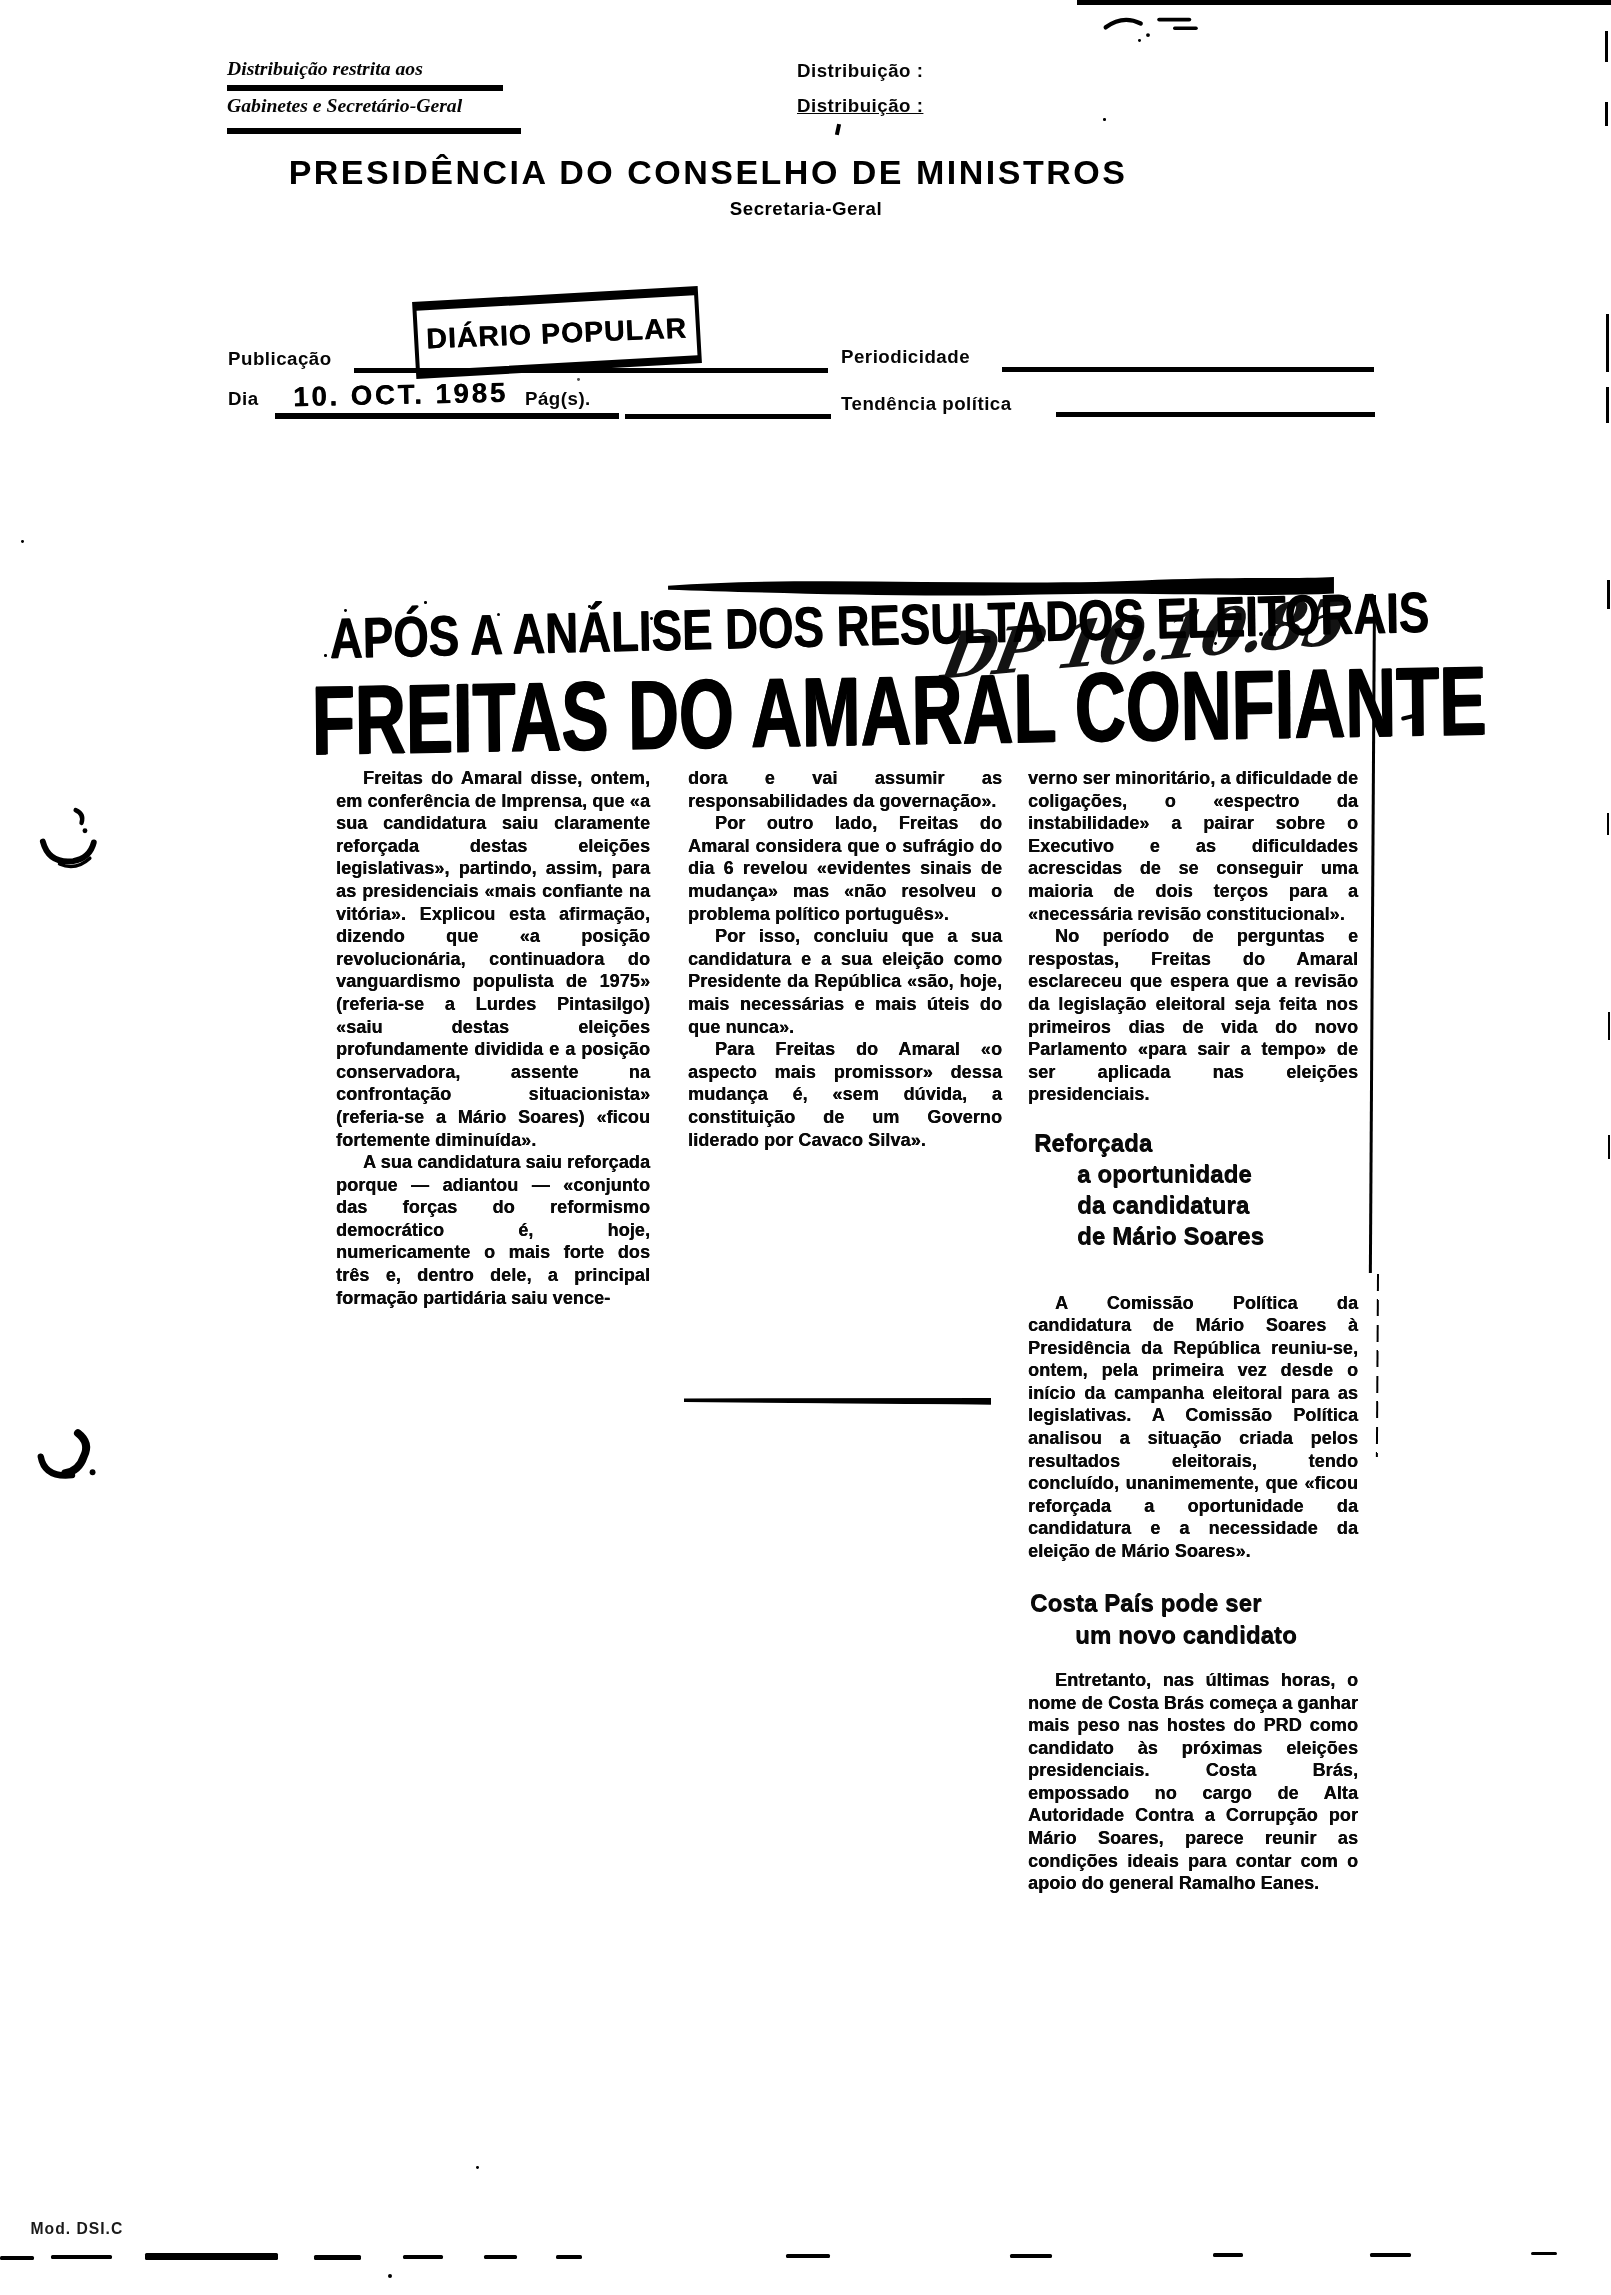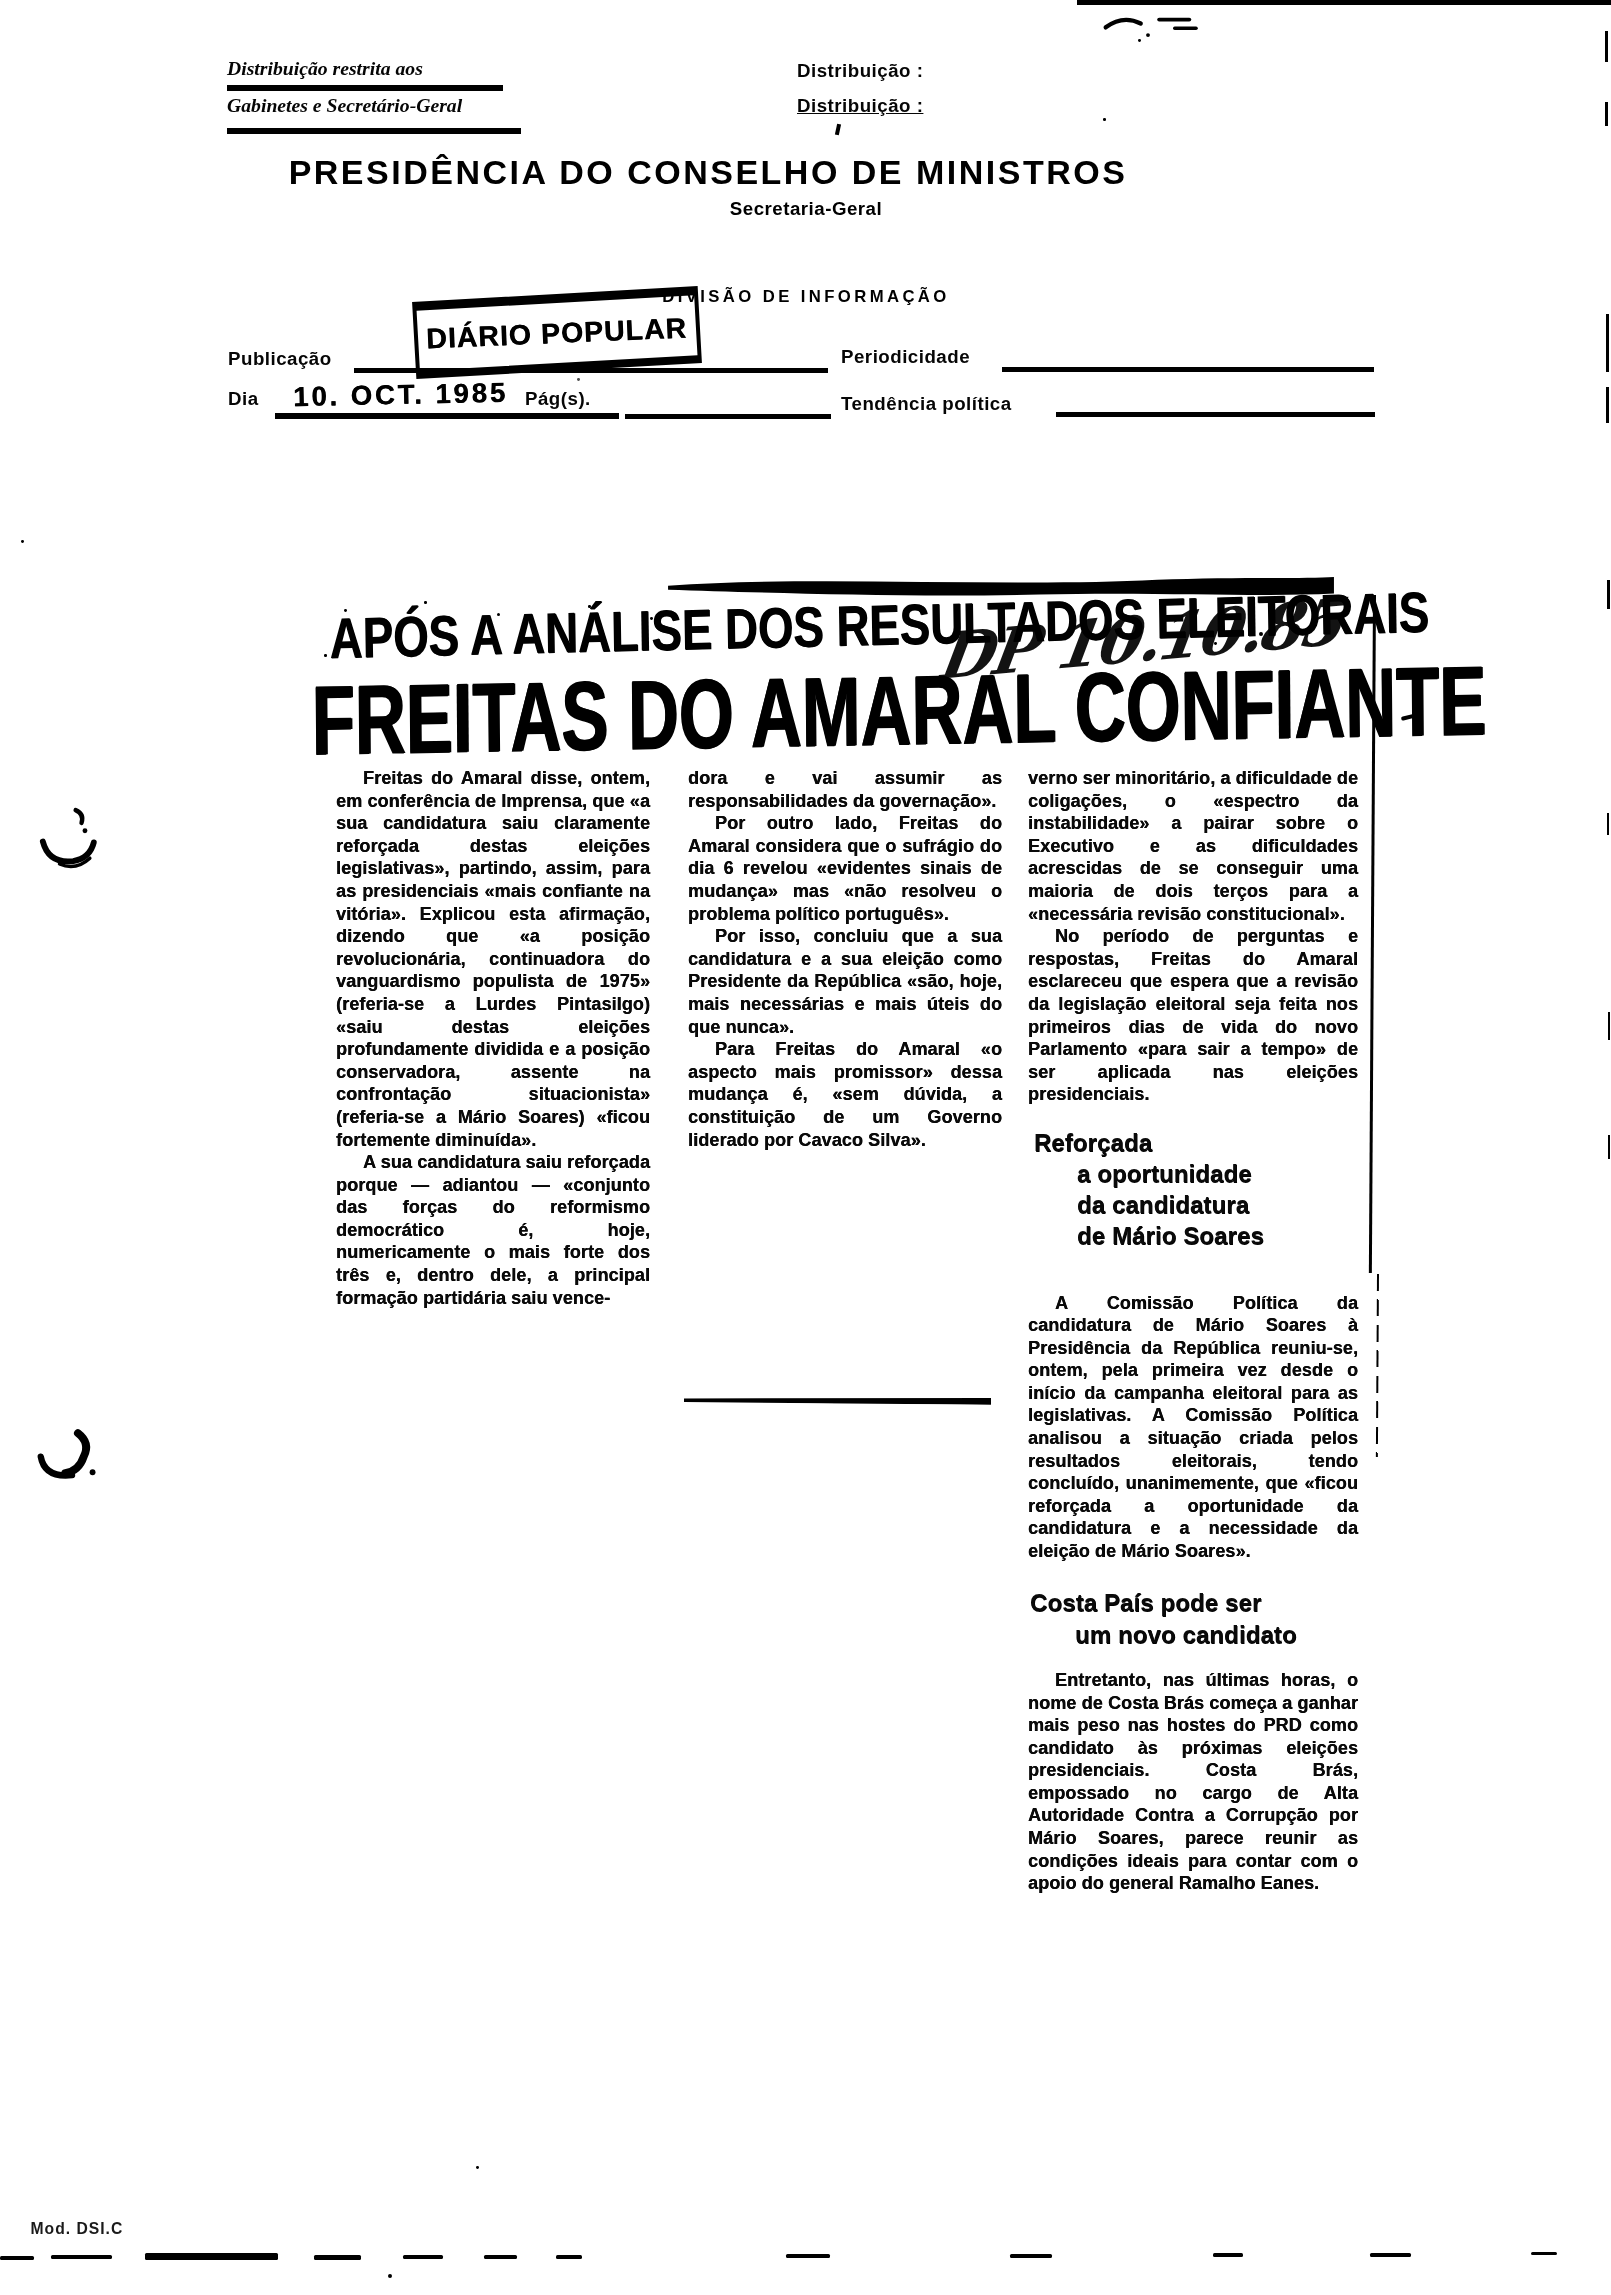--- a/index.html
+++ b/index.html
@@ -69,21 +69,20 @@
     <div style="margin-top:15.7px;">Gabinetes e Secretário-Geral</div>
     <div class="bar" style="left:0;top:70px;width:294px;height:6.4px;"></div>
   </div>
 
   <div class="abs flabel" style="left:797px;top:60px;">Distribuição :</div>
   <div class="abs flabel" style="left:797px;top:95px;text-decoration:underline;">Distribuição :</div>
   <div class="bar" style="left:836px;top:124px;width:4.4px;height:10.8px;transform:rotate(12deg);"></div>
 
   <div class="abs orgtitle" style="left:0;top:153px;">PRESIDÊNCIA DO CONSELHO DE MINISTROS</div>
   <div class="abs orgsub" style="left:0;top:198px;">Secretaria-Geral</div>
-  <div class="abs orgdiv" style="left:0;top:287px;">DIVISÃO DE INFORMAÇÃO</div>
 
   <div class="stamp">
     <span>DIÁRIO POPULAR</span>
   </div>
 
   <div class="abs flabel" style="left:228px;top:348px;">Publicação</div>
   <div class="bar" style="left:354px;top:368px;width:474px;height:5.4px;"></div>
   <div class="abs flabel" style="left:841px;top:346px;">Periodicidade</div>
   <div class="bar" style="left:1002px;top:367px;width:372px;height:5.4px;"></div>
 

